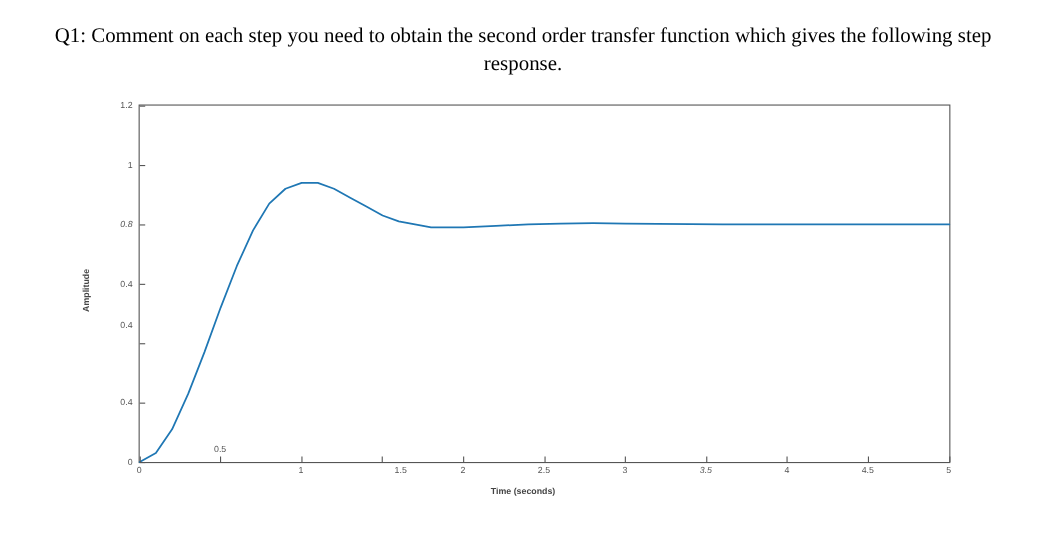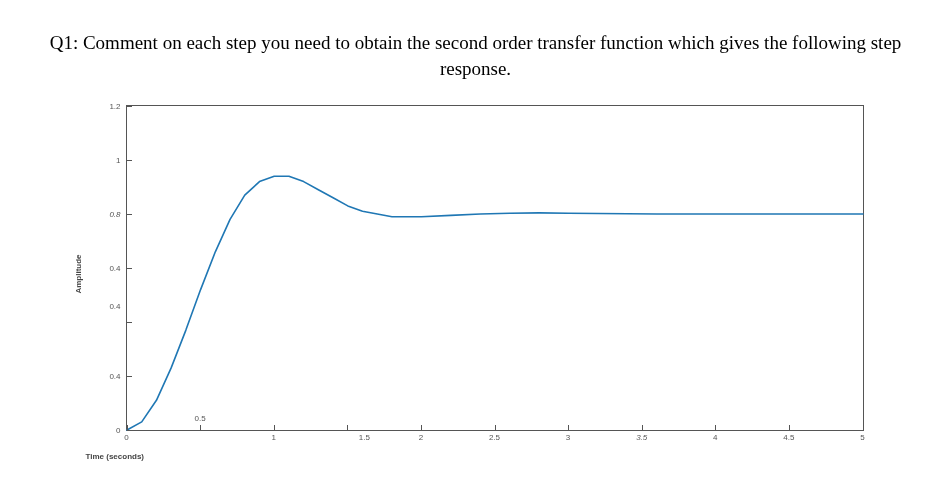--- a/index.html
+++ b/index.html
@@ -9,21 +9,21 @@
     height: 501px;
     background: #fff;
     font-family: "Times New Roman", Times, serif;
     color: #000;
   }
   .page {
     position: relative;
     width: 951px;
     height: 501px;
     box-sizing: border-box;
-    padding: 30px 30px 10px 30px;
+    padding: 20px 30px 10px 30px;
   }
   .question {
     font-size: 19px;
     line-height: 1.35;
     text-align: center;
     margin: 0 auto 8px auto;
     max-width: 880px;
   }
   .chart-area {
     position: relative;
@@ -52,20 +52,21 @@
     font-weight: bold;
     font-size: 8px;
     color: #444;
     white-space: nowrap;
   }
   .xlabel {
     position: absolute;
     bottom: -2px;
     left: 0;
     width: 100%;
+    text-align: center;
     font-family: Arial, Helvetica, sans-serif;
     font-weight: bold;
     font-size: 8px;
     color: #444;
   }
   .plot-box {
     position: absolute;
     left: 40px;
     top: 16px;
     right: 2px;

